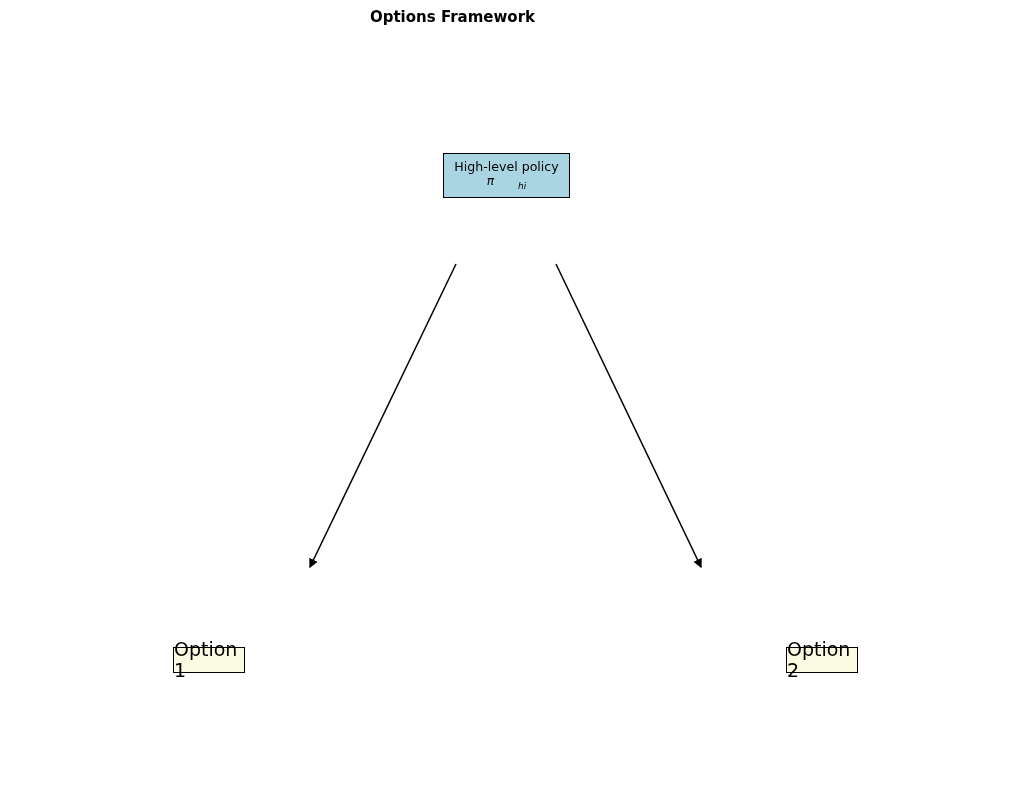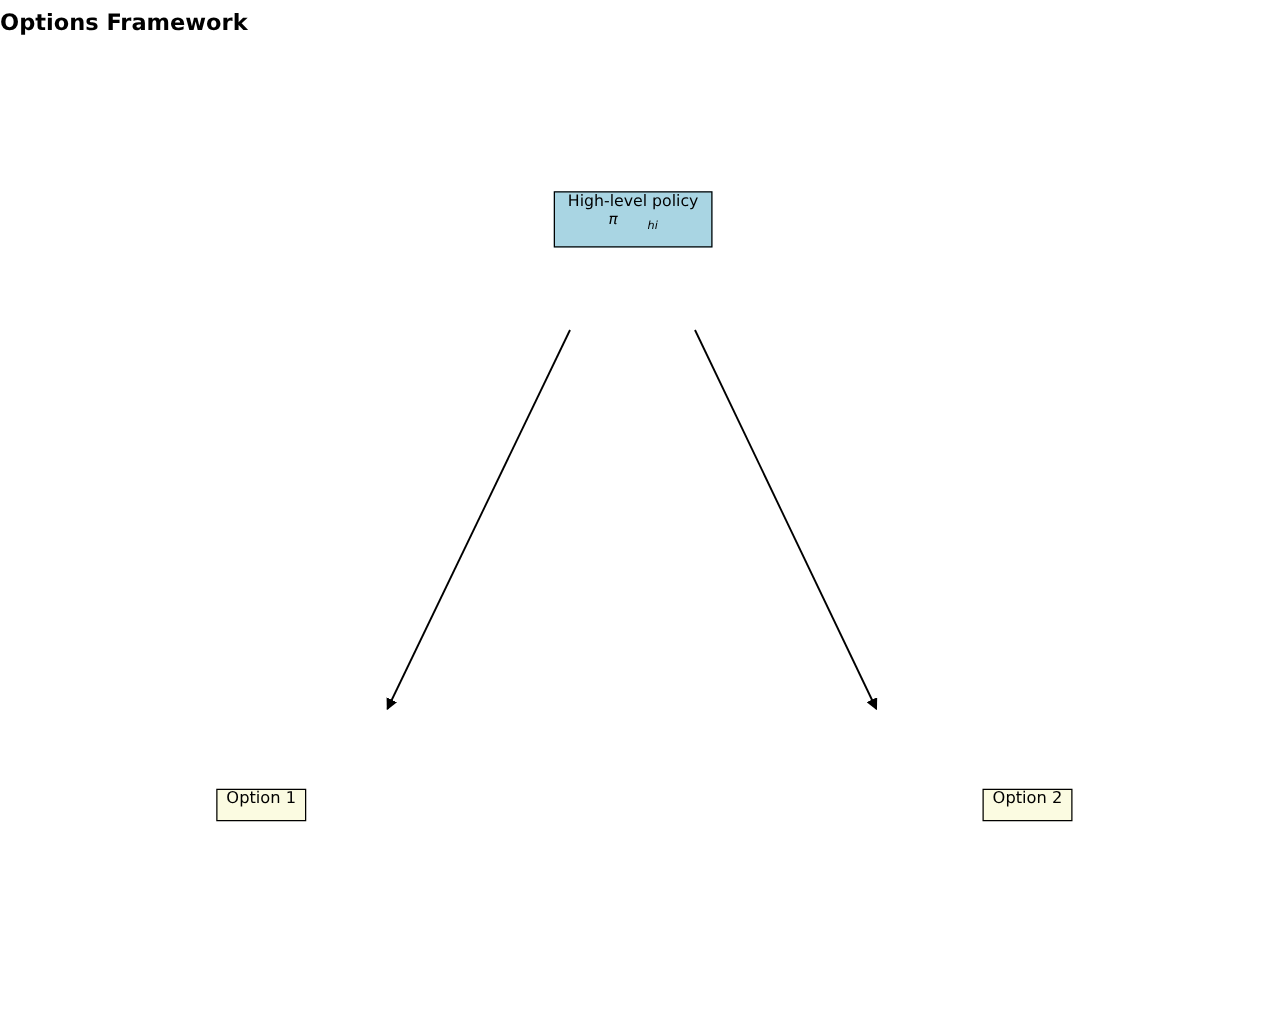--- a/index.html
+++ b/index.html
@@ -16,42 +16,43 @@
     width: 1011px;
     height: 811px;
     background: #ffffff;
     overflow: hidden;
   }
   #diagram-title {
     position: absolute;
     left: 0;
     top: 8px;
     width: 905px;
-    text-align: left;
-    font-size: 18px;
+    text-align: center;
+    font-size: 15px;
     font-weight: bold;
     color: #000000;
     letter-spacing: 0px;
     font-family: "DejaVu Sans", sans-serif;
   }
   #edge-layer {
     position: absolute;
     left: 0;
     top: 0;
     width: 1011px;
     height: 811px;
     pointer-events: none;
   }
   .node {
     position: absolute;
     box-sizing: border-box;
     border: 1.4px solid #000000;
     display: flex;
     flex-direction: column;
     align-items: center;
+    justify-content: center;
     color: #000000;
     line-height: 1.12;
     font-family: "DejaVu Sans", sans-serif;
   }
   #node-high-level-policy {
     left: 443px;
     top: 153px;
     width: 127px;
     height: 45px;
     background: #a9d5e3;
@@ -67,22 +68,23 @@
     margin-top: 1px;
   }
   .node-line2 .sub {
     font-size: 9px;
     vertical-align: sub;
     font-style: italic;
     padding-left: 24px;
   }
   .option-node {
     background: #fbfbe1;
-    font-size: 13px;
+    font-size: 19px;
     height: 26px;
+    margin-top: 16px;
   }
   #node-option-1 {
     left: 173px;
     top: 631px;
     width: 72px;
   }
   #node-option-2 {
     left: 786px;
     top: 631px;
     width: 72px;

